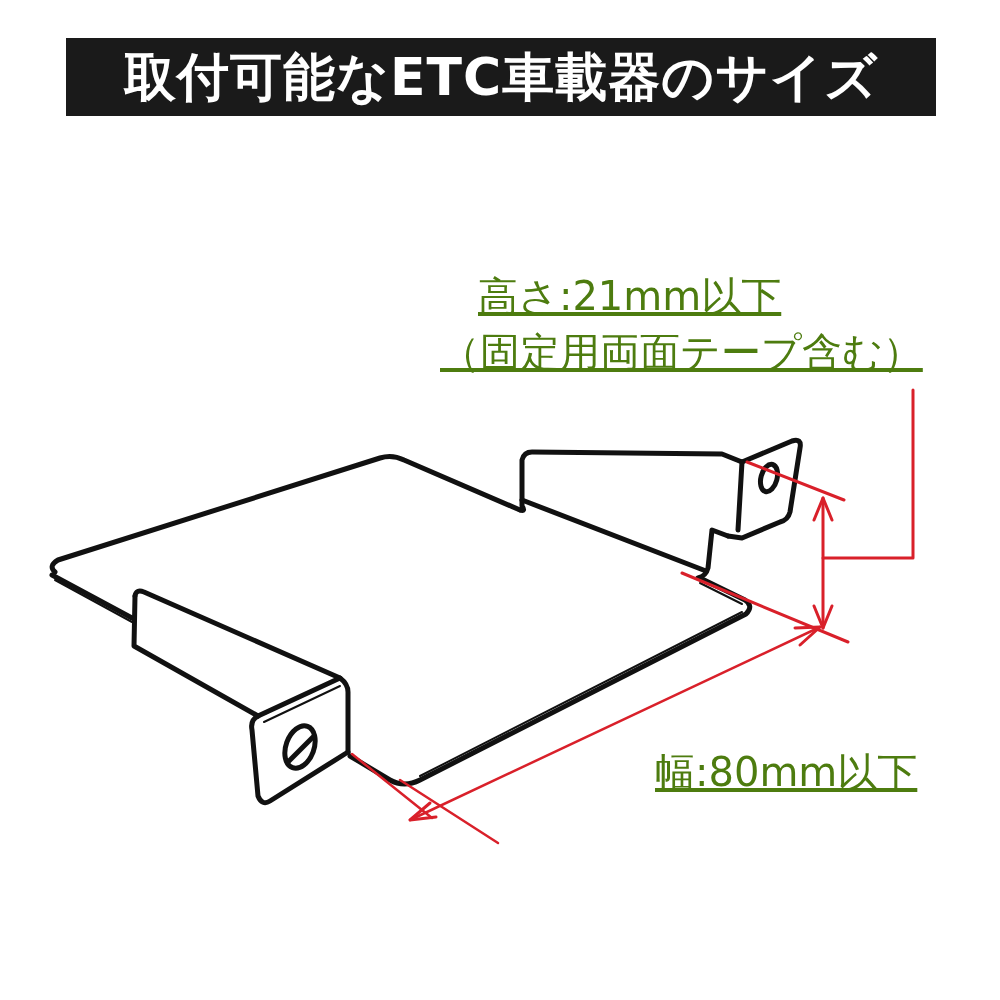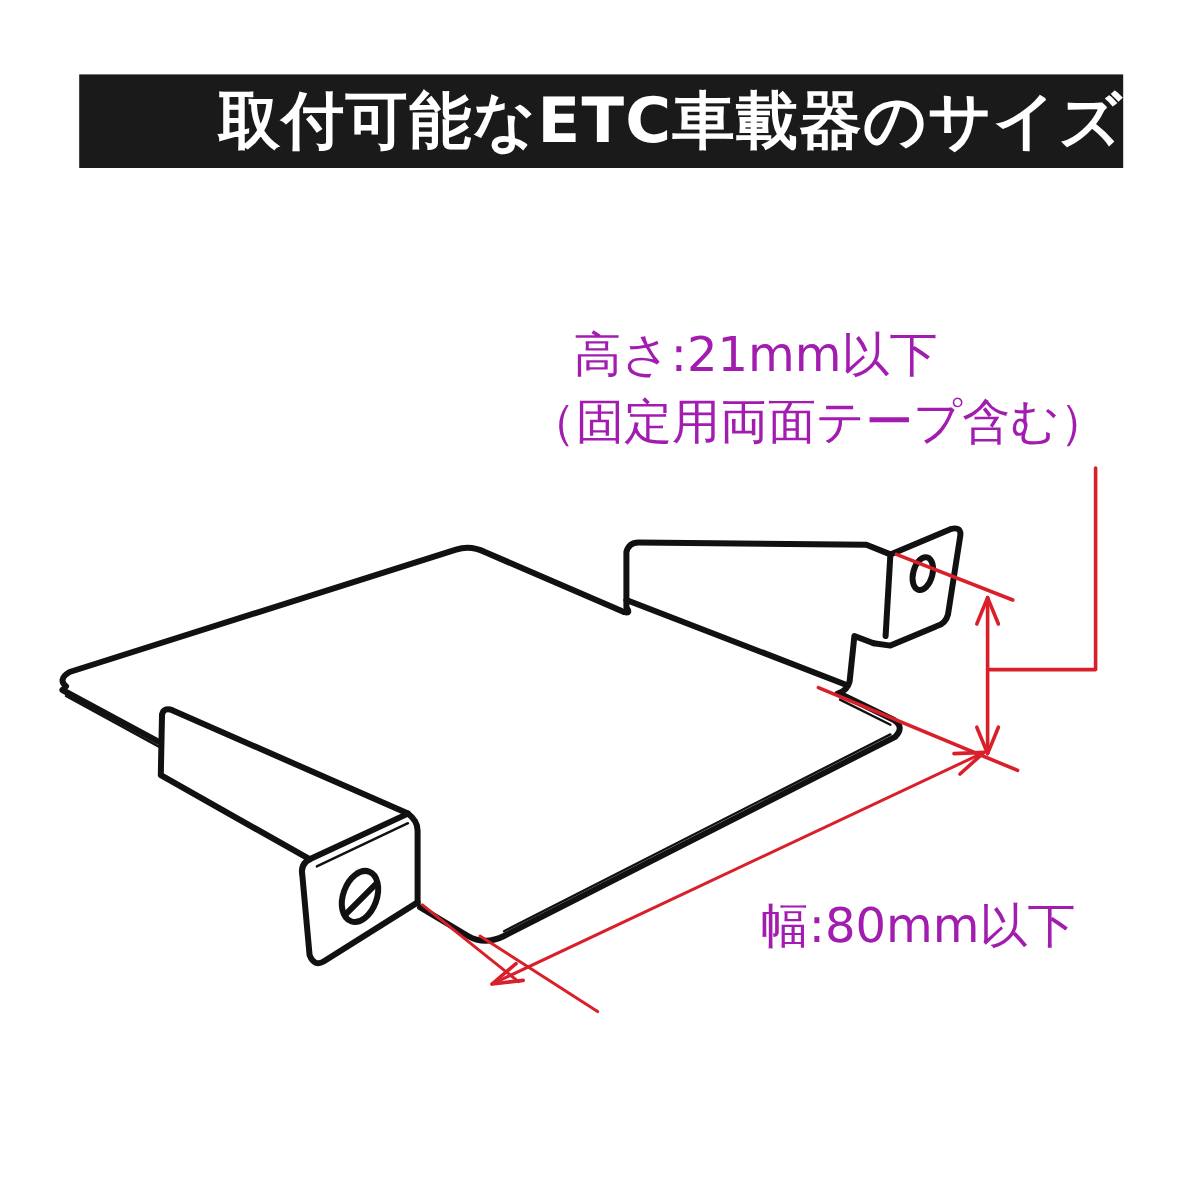--- a/index.html
+++ b/index.html
@@ -16,41 +16,41 @@
   }
   .title-bar {
     position: absolute;
     left: 66px;
     top: 38px;
     width: 870px;
     height: 78px;
     background: #1a1a1a;
     display: flex;
     align-items: center;
-    justify-content: flex-end;
-    margin-top: 24px;
+    justify-content: center;
   }
   .title-text {
     color: #ffffff;
     font-size: 52px;
     font-weight: bold;
     letter-spacing: 1px;
     line-height: 1;
     white-space: nowrap;
   }
   .label {
     position: absolute;
-    color: #a21caf;
+    color: #4d7c0f;
     font-size: 40px;
     line-height: 1.2;
     white-space: nowrap;
+    text-decoration: underline;
   }
   .height-label-1 { left: 478px; top: 272px; }
   .height-label-2 { left: 440px; top: 328px; }
-  .width-label { left: 634px; top: 748px; }
+  .width-label { left: 655px; top: 748px; }
   svg.drawing {
     position: absolute;
     left: 0;
     top: 0;
     width: 1000px;
     height: 1000px;
   }
 </style>
 </head>
 <body>

